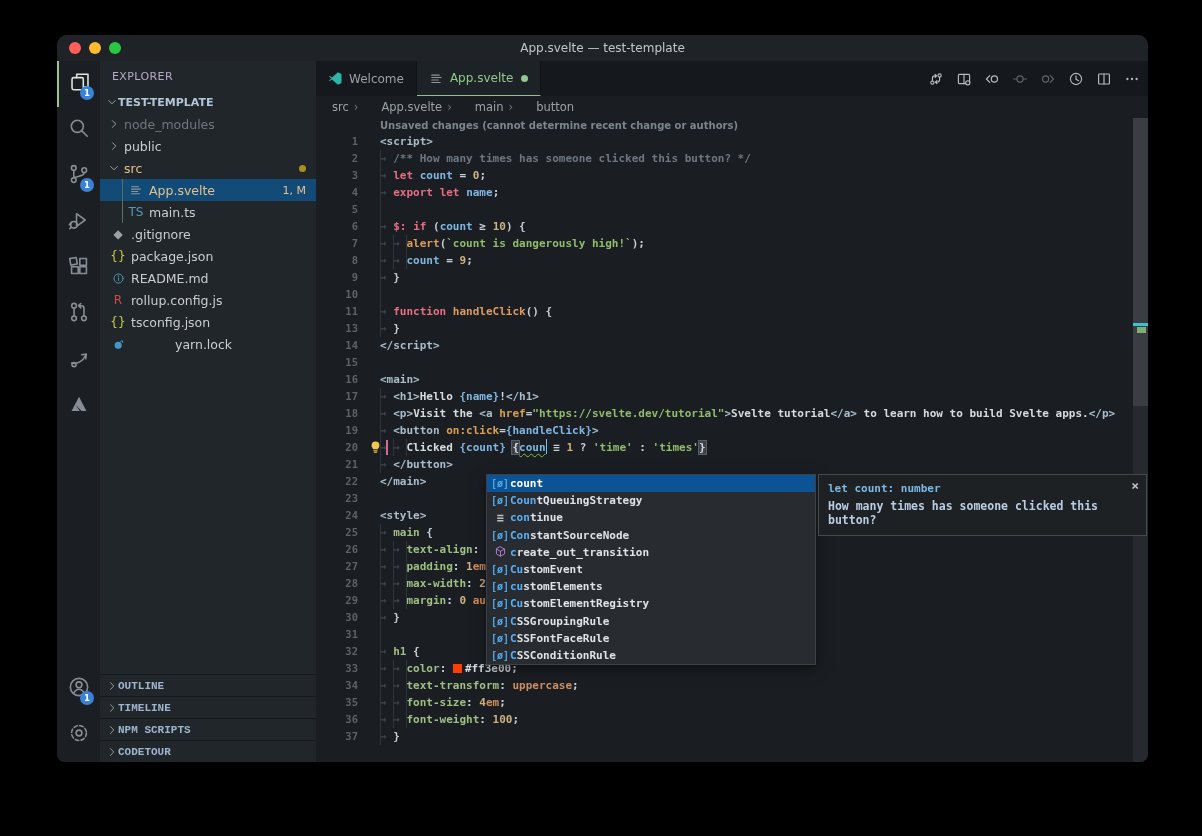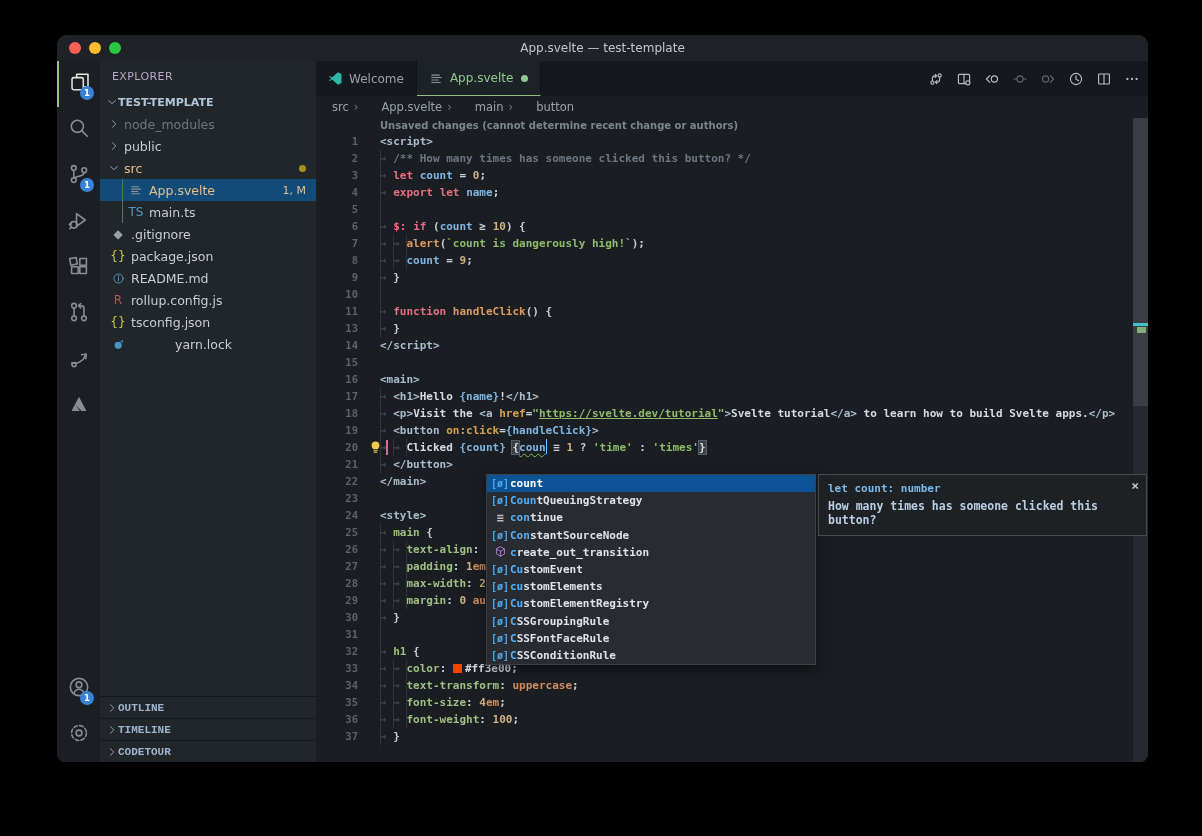--- a/index.html
+++ b/index.html
@@ -68,21 +68,21 @@
     font-family:"DejaVu Sans","Liberation Sans",sans-serif;}
   .cl{height:17px;line-height:17px;white-space:pre;position:relative;}
   .lnum{display:inline-block;width:42px;text-align:right;color:#5b6268;font-size:10.5px;vertical-align:top;}
   .gsp{display:inline-block;width:22px;}
   .ind{display:inline-block;height:17px;vertical-align:top;color:#3d454d;
     background:repeating-linear-gradient(to right,#2e353c 0 1px,transparent 1px 2ch);}
   .tok-tag{color:#a9bccb}.tok-kw{color:#e66e82}.tok-var{color:#7fb5e1}.tok-str{color:#8fbb6b}
   .tok-num{color:#cdb183}.tok-fn{color:#dc9a5f}.tok-cmt{color:#6d7680}.tok-op{color:#c7ced6}
   .tok-attr{color:#d6a054}.tok-txt{color:#d6dbe0}.tok-prop{color:#9fbe84}.tok-val{color:#d08d5e}
   .tok-punc{color:#c7ced6}
-  .tok-url{color:#8fbb6b;text-decoration:underline;}
+  .tok-url{color:#8fbb6b;}
   .tok-bm{color:#d6dbe0;background:#3b4147;outline:1px solid #565e66;}
   .tok-sq{color:#7fb5e1;text-decoration:underline wavy #7fbf3f;text-decoration-thickness:1px;text-underline-offset:2px;}
   .tok-cur{display:inline-block;width:0;border-left:1.6px solid #6cc4ff;height:15px;vertical-align:text-bottom;}
   .tok-sw{display:inline-block;width:9px;height:9px;margin-right:3px;vertical-align:-1px;}
   .bulb{position:absolute;left:52px;top:1px;width:15px;height:15px;}
   .gut-mod{position:absolute;left:70px;top:1px;width:2px;height:15px;background:#d06d9d;}
   
   #scrollcol{position:absolute;right:0;top:0;bottom:0;width:15px;background:#26292d;}
   #scrollslider{position:absolute;right:0;top:0;width:15px;height:288px;background:#3a3e43;}
   #ruler-cyan{position:absolute;right:0;top:205px;width:15px;height:2.5px;background:#3ec1cc;}
@@ -294,20 +294,26 @@
             <span class="chev"><span><svg xmlns="http://www.w3.org/2000/svg" viewBox="0 0 16 16" fill="none" stroke="currentColor" stroke-width="1.15" stroke-linecap="round" stroke-linejoin="round">
                   <path d="M6 3.6 10.4 8 6 12.4"></path>
                 </svg></span></span>
             <span>OUTLINE</span>
           </div>
           <div class="sb-sec">
             <span class="chev"><span><svg xmlns="http://www.w3.org/2000/svg" viewBox="0 0 16 16" fill="none" stroke="currentColor" stroke-width="1.15" stroke-linecap="round" stroke-linejoin="round">
                   <path d="M6 3.6 10.4 8 6 12.4"></path>
                 </svg></span></span>
             <span>TIMELINE</span>
+          </div>
+          <div class="sb-sec">
+            <span class="chev"><span><svg xmlns="http://www.w3.org/2000/svg" viewBox="0 0 16 16" fill="none" stroke="currentColor" stroke-width="1.15" stroke-linecap="round" stroke-linejoin="round">
+                  <path d="M6 3.6 10.4 8 6 12.4"></path>
+                </svg></span></span>
+            <span>NPM SCRIPTS</span>
           </div>
           <div class="sb-sec">
             <span class="chev"><span><svg xmlns="http://www.w3.org/2000/svg" viewBox="0 0 16 16" fill="none" stroke="currentColor" stroke-width="1.15" stroke-linecap="round" stroke-linejoin="round">
                   <path d="M6 3.6 10.4 8 6 12.4"></path>
                 </svg></span></span>
             <span>CODETOUR</span>
           </div>
         </div>
     <div id="tree-guide" style="top: 118px; height: 44px;"></div>
       </div>

